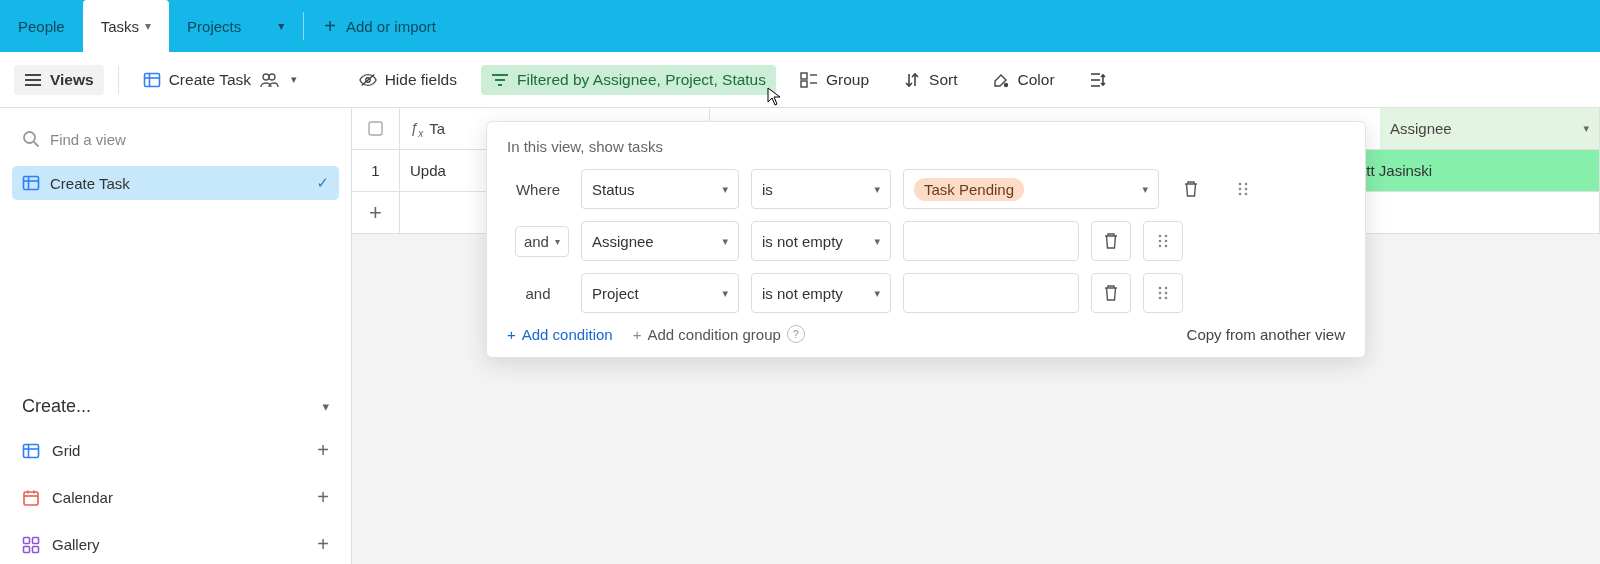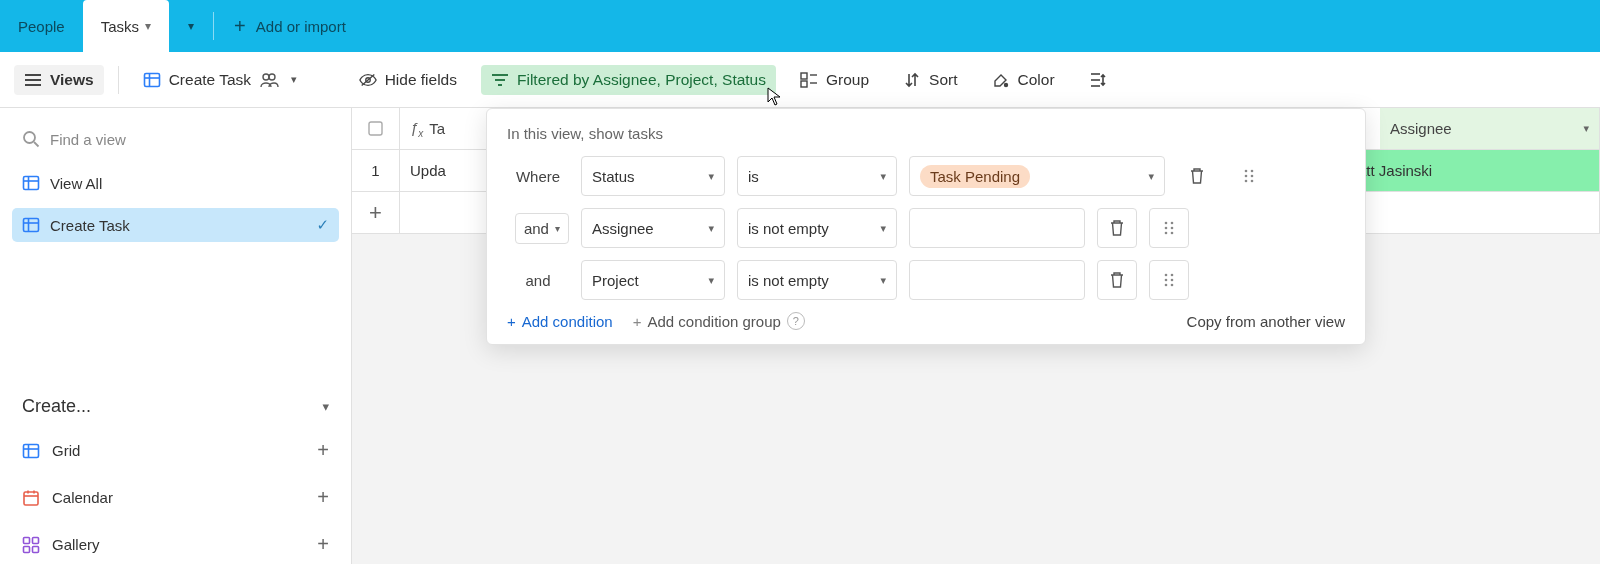--- a/index.html
+++ b/index.html
@@ -52,29 +52,29 @@
   .grow .cell { padding:0 10px; }
   .grow .assignee { background:#86efac; flex:0 0 auto; width:252px; }
   .gaddrow { display:flex; height:42px; background:#fff; border-bottom:1px solid #e0e0e0; align-items:center; }
   .gaddrow .rowcell { height:100%; display:flex; align-items:center; justify-content:center; border-right:1px solid #e0e0e0; color:#666; font-size:22px; cursor:pointer;}
   .rownum { width:48px; justify-content:center; padding:0; }
   .chkcol { width:48px; justify-content:center; }
   .taskcol { width:310px; }
   .assigncol { margin-left:auto; }
 
   
-  .popover { position:absolute; top:0; left:134px; width:880px; background:#fff; border:1px solid #e2e2e2; border-radius:6px; box-shadow: 0 6px 24px rgba(0,0,0,0.12); padding: 16px 20px 14px; z-index:10; }
+  .popover { position:absolute; top:13px; left:134px; width:880px; background:#fff; border:1px solid #e2e2e2; border-radius:6px; box-shadow: 0 6px 24px rgba(0,0,0,0.12); padding: 16px 20px 14px; z-index:10; }
   .popover .ptitle { color:#666; margin-bottom: 14px; }
   .condrow { display:flex; align-items:center; gap:12px; margin-bottom:12px; }
   .condrow .conj { width:62px; display:flex; align-items:center; justify-content:flex-end; color:#444; }
   .condrow .conj.where { justify-content:center; }
   .conjbox { display:flex; align-items:center; gap:6px; border:1px solid #ddd; border-radius:4px; padding:6px 8px; cursor:pointer; }
   .fieldsel, .opsel, .valsel { display:flex; align-items:center; justify-content:space-between; border:1px solid #ddd; border-radius:4px; height:40px; padding:0 10px; cursor:pointer; background:#fff; }
-  .fieldsel { width:144px; }
-  .opsel { width:160px;gap:12px; }
+  .fieldsel { width:158px; }
+  .opsel { width:140px;gap:12px; }
   .valsel { width:256px; }
   .valsel.empty { width:176px; background:#fff; }
   .trash, .grip { width:40px; height:40px; display:flex; align-items:center; justify-content:center; border:1px solid #ddd; border-radius:4px; cursor:pointer; color:#555; }
   .trash.noborder, .grip.noborder { border:none; }
   .pill { background:#fcdcc6; color:#6b3c1c; padding:3px 10px; border-radius:12px; font-size:15px; }
   .popactions { display:flex; align-items:center; gap:20px; margin-top:6px; }
   .linkbtn { display:flex; align-items:center; gap:6px; cursor:pointer; }
   .linkbtn.primary { color:#1868d1; }
   .linkbtn.secondary { color:#555; }
   .popactions .copy { margin-left:auto; color:#444; cursor:pointer; }
@@ -85,20 +85,21 @@
 </style>
 </head>
 <body>
 
 <div class="topnav">
   <div class="ttab">People</div>
   <div class="ttab active">
     <span>Tasks</span>
     <span class="chev">▾</span>
   </div>
+  <div class="ttab">Projects</div>
   <div class="proj-chev">
       <span style="font-size:12px;">▾</span>
     </div>
   <div class="sep"></div>
   <div class="addimport">
     <span style="font-size:20px;">+</span>
     <span>Add or import</span>
   </div>
   <div class="spacer"></div>
 </div>
@@ -215,30 +216,20 @@
     <div class="search">
       <span>
         <svg width="18" height="18" viewBox="0 0 18 18" fill="none" stroke="#999" stroke-width="1.8">
             <circle cx="7.5" cy="7.5" r="5.5"></circle>
             <line x1="12" y1="12" x2="16.5" y2="16.5"></line>
           </svg>
       </span>
       <span style="color:#888;">Find a view</span>
     </div>
 
-    <div class="vitem">
-      <span>
-        <svg width="18" height="18" viewBox="0 0 18 18" fill="none" stroke="#2d7ff9" stroke-width="1.6">
-            <rect x="1.5" y="2.5" width="15" height="13" rx="1.5"></rect>
-            <line x1="1.5" y1="7" x2="16.5" y2="7"></line>
-            <line x1="6.5" y1="2.5" x2="6.5" y2="15.5"></line>
-          </svg>
-      </span>
-      <span>View All</span>
-    </div>
     <div class="vitem active">
       <span>
         <svg width="18" height="18" viewBox="0 0 18 18" fill="none" stroke="#2d7ff9" stroke-width="1.6">
             <rect x="1.5" y="2.5" width="15" height="13" rx="1.5"></rect>
             <line x1="1.5" y1="7" x2="16.5" y2="7"></line>
             <line x1="6.5" y1="2.5" x2="6.5" y2="15.5"></line>
           </svg>
       </span>
       <span>Create Task</span>
       <span class="check">✓</span>

